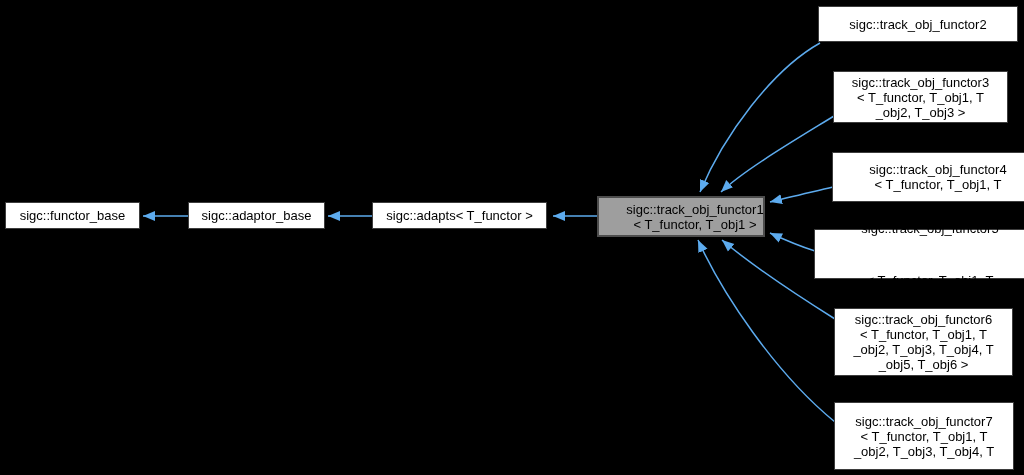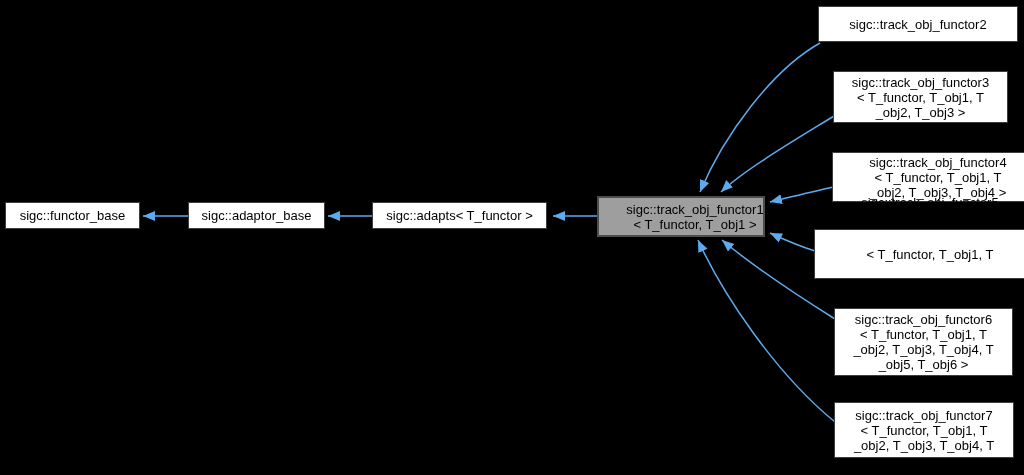--- a/index.html
+++ b/index.html
@@ -55,21 +55,21 @@
   }
   #n-functor-base  { left:   5px; top: 202px; width: 135px; height: 27px; }
   #n-adaptor-base  { left: 188px; top: 202px; width: 137px; height: 27px; }
   #n-adapts        { left: 372px; top: 202px; width: 175px; height: 27px; }
   #n-functor1      { left: 597px; top: 196px; width: 168px; height: 41px; }
   #n-functor2      { left: 818px; top:   6px; width: 200px; height: 36px; }
   #n-functor3      { left: 833px; top:  71px; width: 175px; height: 52px; text-align: center; }
   #n-functor4      { left: 832px; top: 152px; width: 212px; height: 50px; }
   #n-functor5      { left: 814px; top: 229px; width: 232px; height: 50px; gap: 37px; }
   #n-functor6      { left: 834px; top: 308px; width: 179px; height: 68px; }
-  #n-functor7      { left: 834px; top: 402px; width: 180px; height: 56px; }
+  #n-functor7      { left: 834px; top: 402px; width: 180px; height: 68px; }
 </style>
 </head>
 <body>
 
 <div class="canvas">
 
   <svg class="edges" viewBox="0 0 1024 475" xmlns="http://www.w3.org/2000/svg">
     <defs>
       <marker id="arrow" markerUnits="userSpaceOnUse" markerWidth="13" markerHeight="11" refX="12" refY="5.5" orient="auto">
         <polygon class="arrowhead" points="0,0.5 12,5.5 0,10.5"></polygon>
@@ -109,27 +109,25 @@
 
   <div class="node" id="n-functor3">
     <span>sigc::track_obj_functor3</span>
     <span>&lt; T_functor, T_obj1, T</span>
     <span>_obj2, T_obj3 &gt;</span>
   </div>
 
   <div class="node" id="n-functor4">
     <span>sigc::track_obj_functor4</span>
     <span>&lt; T_functor, T_obj1, T</span>
-    <span>_obj2, T_obj3, T_obj4 &gt;</span>
   </div>
 
   <div class="node" id="n-functor5">
     <span>sigc::track_obj_functor5</span>
     <span>&lt; T_functor, T_obj1, T</span>
-    <span>_obj2, T_obj3, T_obj4, T_obj5 &gt;</span>
   </div>
 
   <div class="node" id="n-functor6">
     <span>sigc::track_obj_functor6</span>
     <span>&lt; T_functor, T_obj1, T</span>
     <span>_obj2, T_obj3, T_obj4, T</span>
     <span>_obj5, T_obj6 &gt;</span>
   </div>
 
   <div class="node" id="n-functor7">

